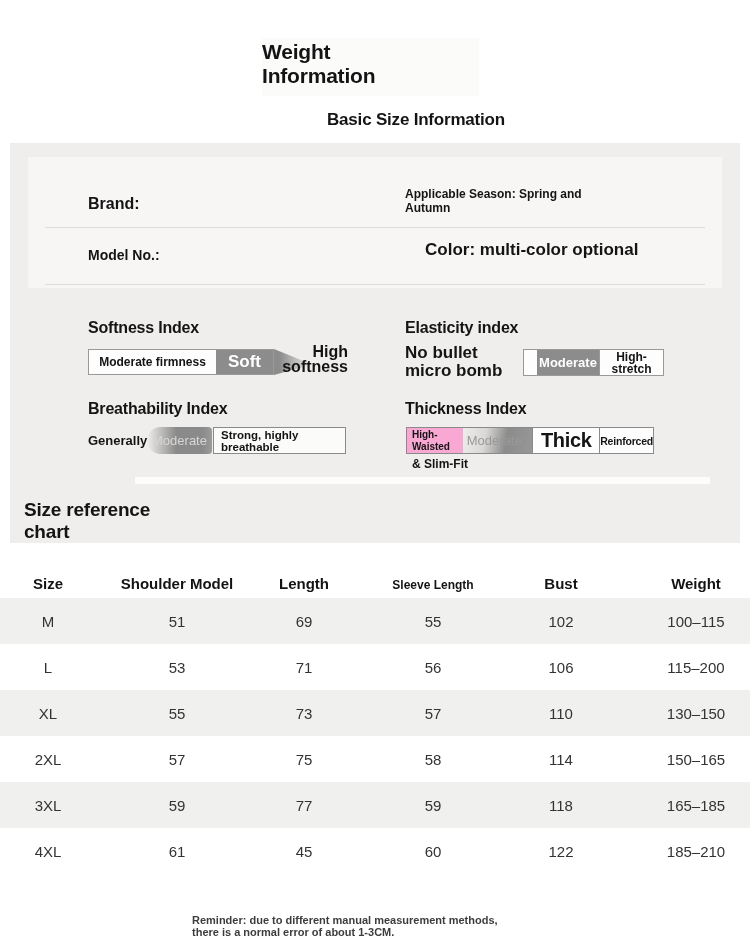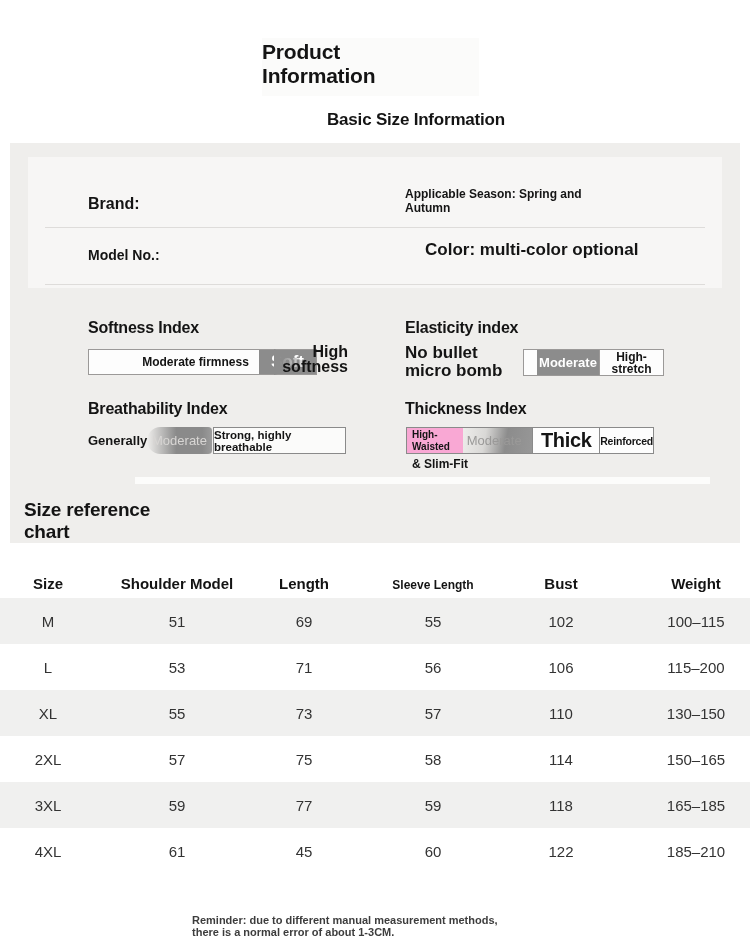--- a/index.html
+++ b/index.html
@@ -20,40 +20,40 @@
   .season{left:405px;top:187px;width:198px;font-size:12px;line-height:14px;font-weight:bold;}
   .divider{left:45px;width:660px;height:1px;background:#dedcda;}
   .d1{top:227px;} .d2{top:284px;}
   .model-label{left:88px;top:247px;font-size:14px;font-weight:bold;}
   .color-text{left:405px;top:240px;font-size:17px;font-weight:bold;margin-left:20px;}
   
   .idx-title{font-size:16px;font-weight:bold;letter-spacing:-0.2px;}
   .t-soft{left:88px;top:319px;} .t-elast{left:405px;top:319px;}
   .t-breath{left:88px;top:400px;} .t-thick{left:405px;top:400px;}
 
-  .soft-bar{left:88px;top:349px;display:flex;border:1px solid #9b9998;background:#fdfdfd;padding-left:43px;}
+  .soft-bar{left:88px;top:349px;display:flex;border:1px solid #9b9998;background:#fdfdfd;}
   .soft-low{width:127px;height:24px;display:flex;align-items:center;justify-content:center;font-size:12px;font-weight:bold;}
   .soft-sel{width:57px;height:24px;display:flex;align-items:center;justify-content:center;background:#8c8c8c;color:#fff;font-size:17px;font-weight:bold;}
   .soft-arrow{left:274px;top:349px;width:38px;height:26px;
     background:linear-gradient(to right,#8c8c8c 15%,rgba(140,140,140,0));
     clip-path:polygon(0 0,100% 60%,0 100%);}
   .soft-high{left:276px;top:344px;width:72px;text-align:right;font-size:16px;line-height:15px;font-weight:bold;z-index:2;}
 
   .elast-low{left:405px;top:344px;width:120px;font-size:17px;line-height:18px;font-weight:bold;}
   .elast-bar{left:523px;top:349px;display:flex;border:1px solid #9b9998;background:#fdfdfd;height:25px;}
   .elast-pad{width:13px;}
   .elast-sel{width:62px;display:flex;align-items:center;justify-content:center;background:#8c8c8c;color:#fff;font-size:13px;font-weight:bold;}
   .elast-high{width:63px;display:flex;align-items:center;justify-content:center;border-left:1px solid #9b9998;font-size:12px;line-height:12px;font-weight:bold;text-align:center;}
 
   .breath-low{left:88px;top:433px;font-size:13px;font-weight:bold;}
   .breath-sel{left:147px;top:427px;width:65px;height:27px;display:flex;align-items:center;justify-content:center;
     background:linear-gradient(to right,rgba(140,140,140,0),#8a8a8a 45%,#8a8a8a 85%,#9c9c9c);
     border-radius:14px 4px 4px 14px;color:#d8d6d4;font-size:13px;}
   .breath-high{left:213px;top:427px;width:133px;height:27px;box-sizing:border-box;border:1px solid #8a8a8a;background:#fbfbfa;
-    display:flex;align-items:center;font-size:11.5px;line-height:12px;font-weight:bold;}
+    display:flex;align-items:center;padding-left:7px;font-size:11.5px;line-height:12px;font-weight:bold;}
 
   .thick-bar{left:406px;top:427px;width:248px;height:27px;box-sizing:border-box;border:1px solid #8a8a8a;display:flex;background:#fdfdfd;}
   .thick-1{width:56px;box-sizing:border-box;padding-left:5px;display:flex;align-items:center;font-size:10px;line-height:12px;font-weight:bold;background:#f9a8d4;}
   .thick-2{width:70px;box-sizing:border-box;padding-left:4px;display:flex;align-items:center;overflow:hidden;white-space:nowrap;
     font-size:13px;color:#9a9998;background:linear-gradient(100deg,#eeedeb 0%,#d9d8d6 32%,#8c8c8c 62%,#979797 100%);}
   .thick-3{width:66px;display:flex;align-items:center;justify-content:center;border-left:1px solid #8a8a8a;border-right:1px solid #8a8a8a;
     font-size:20px;font-weight:bold;letter-spacing:-0.3px;}
   .thick-4{flex:1;display:flex;align-items:center;justify-content:center;font-size:10.5px;font-weight:bold;letter-spacing:-0.2px;}
   .thick-note{left:412px;top:457px;font-size:12px;font-weight:bold;}
   
@@ -74,21 +74,21 @@
   .head .cell:nth-child(4){font-size:12px;}
   
   .reminder{left:192px;top:915px;width:330px;font-size:11px;line-height:11.5px;font-weight:bold;color:#3d3d3d;}
 </style>
 </head>
 <body>
 
 <div id="page">
 
   <div class="abs title-halo"></div>
-  <h1 class="abs title" style="margin:0">Product Information</h1>
+  <h1 class="abs title" style="margin:0">Weight Information</h1>
   <div class="abs subtitle">Basic Size Information</div>
   <div class="abs dash"></div>
 
   <div class="abs panel"></div>
   <div class="abs card"></div>
   <div class="abs brand-label">Brand:</div>
   <div class="abs season">Applicable Season: Spring and Autumn</div>
   <div class="abs divider d1"></div>
   <div class="abs model-label">Model No.:</div>
   <div class="abs color-text">Color: multi-color optional</div>

